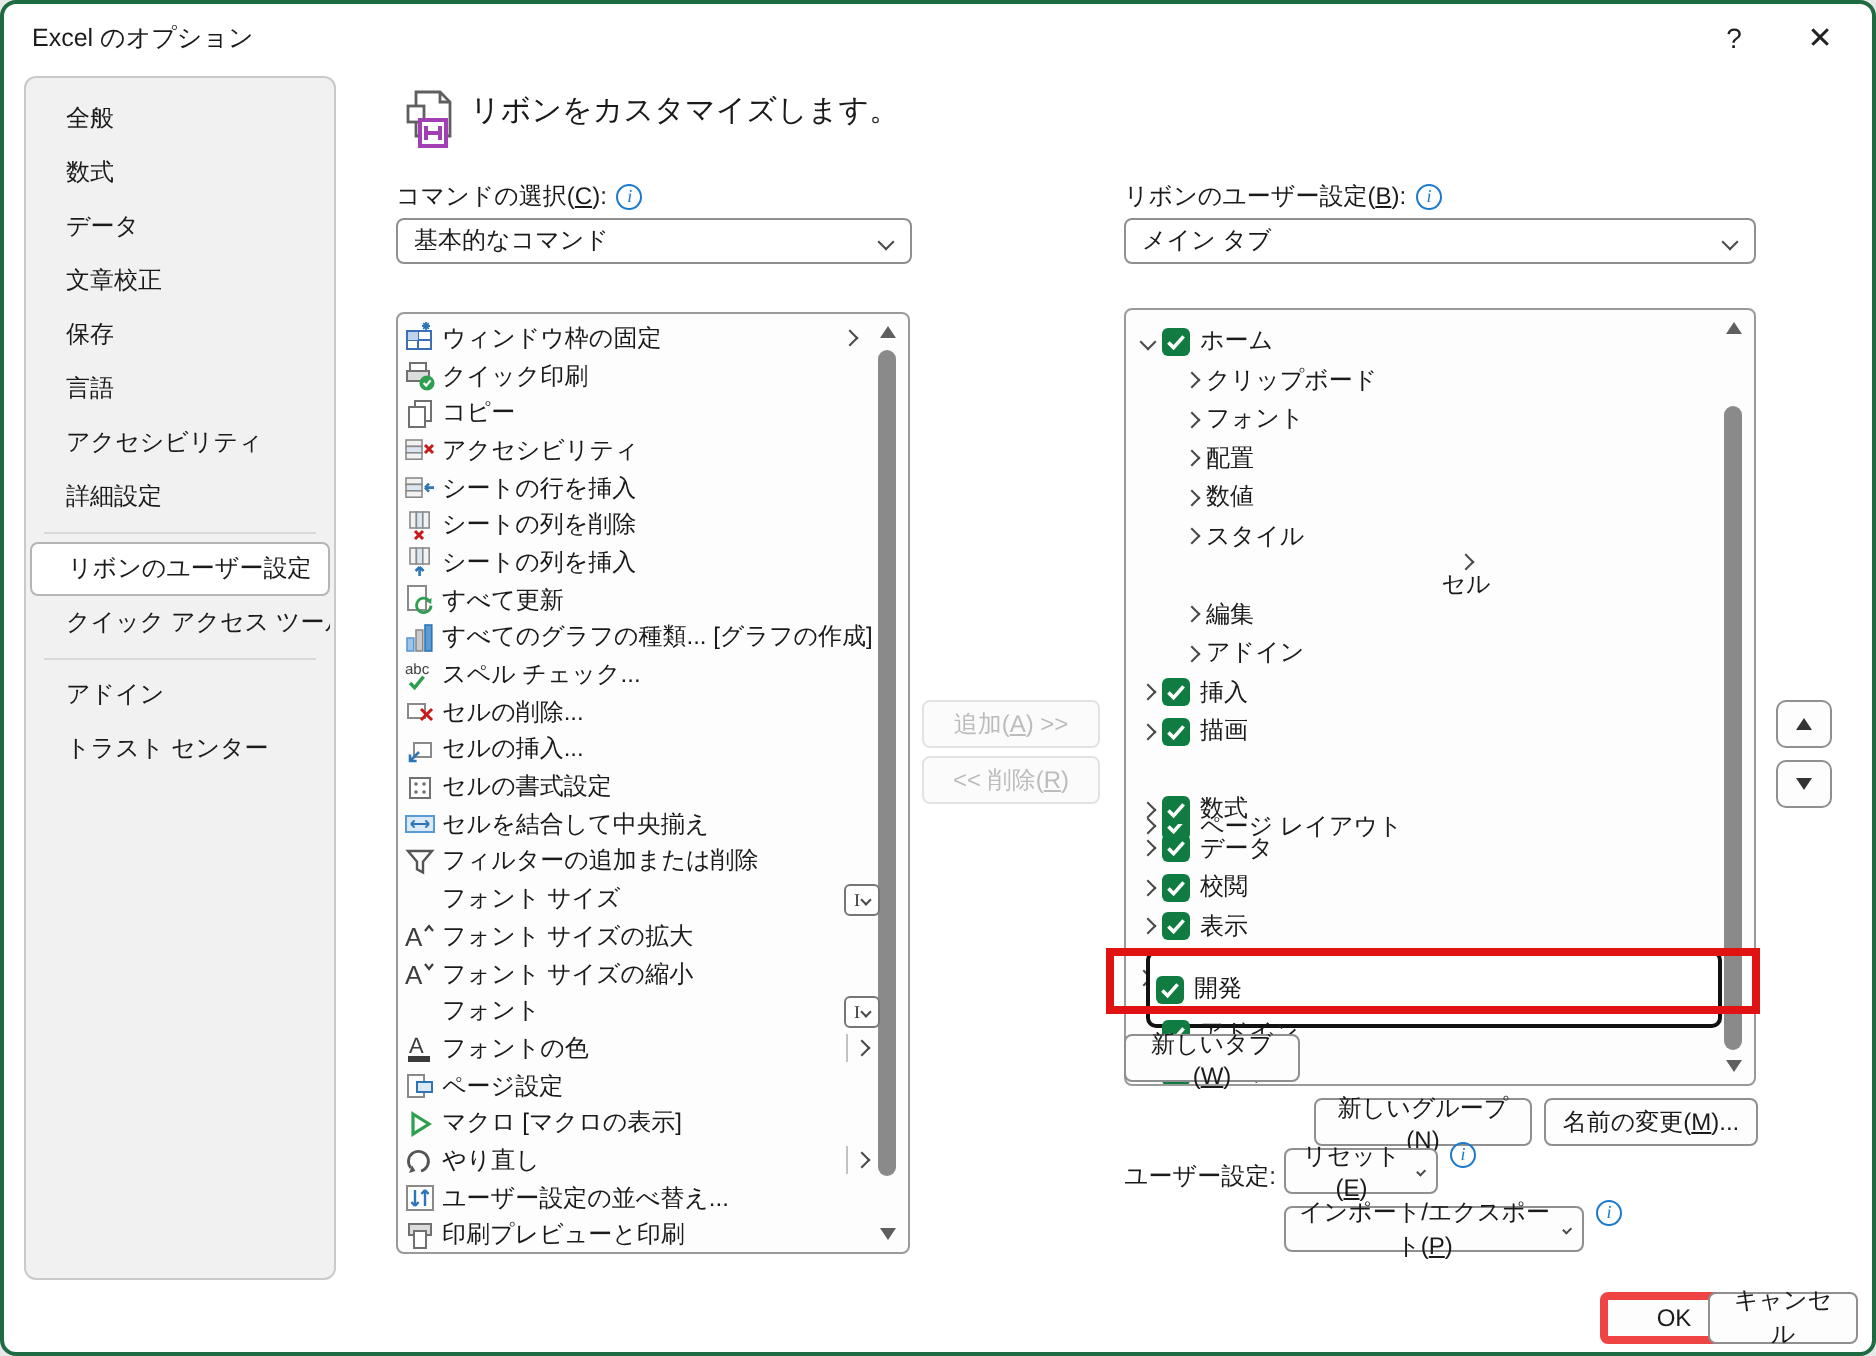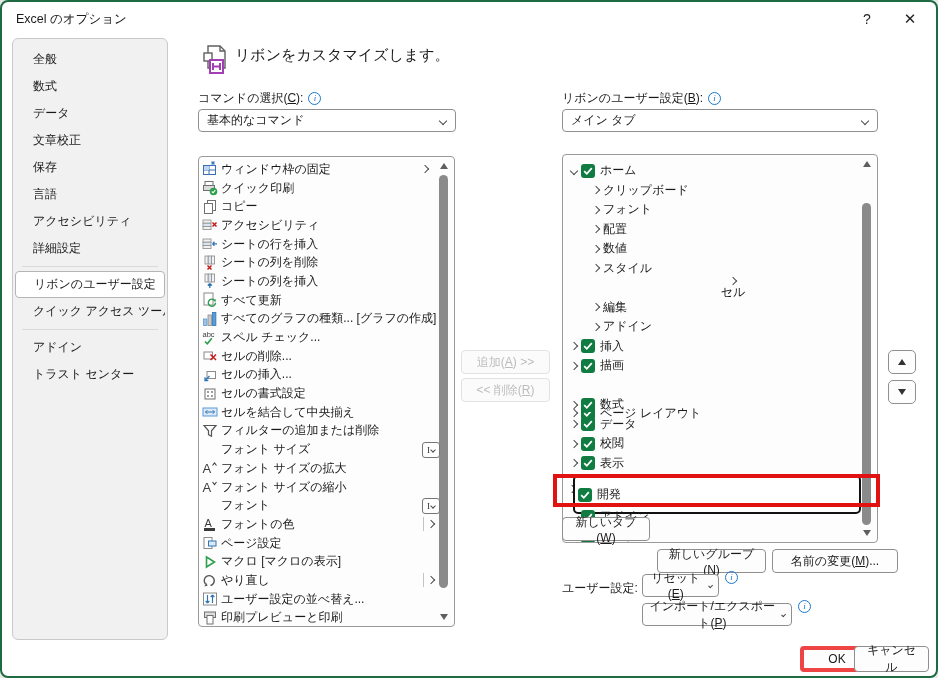--- a/index.html
+++ b/index.html
@@ -602,21 +602,21 @@
   <button class="abs btn mv" style="top:378px;">
       <span class="tri down"></span>
     </button>
 
   <button class="abs btn" style="left:560px;top:515px;width:88px;height:24px;">
       <span class="ak">新しいタブ(<u>W</u>)</span>
     </button>
   <button class="abs btn" style="left:655px;top:547px;width:109px;height:24px;">
       <span class="ak">新しいグループ(<u>N</u>)</span>
     </button>
-  <button class="abs btn" style="left:770px;top:547px;width:126px;height:24px;">
+  <button class="abs btn" style="left:770px;top:547px;width:107px;height:24px;">
       <span class="ak">名前の変更(<u>M</u>)...</span>
     </button>
 
   <div class="abs ur-label">ユーザー設定:</div>
   <button class="abs btn ddbtn" style="left:640px;top:572px;width:77px;height:23px;">
     <span class="ak">リセット(<u>E</u>)</span>
       <span class="chev chev-d tiny"></span>
   </button>
   <span class="abs info" style="left:723px;top:569px;"></span>
   <button class="abs btn ddbtn" style="left:640px;top:601px;width:150px;height:23px;">

